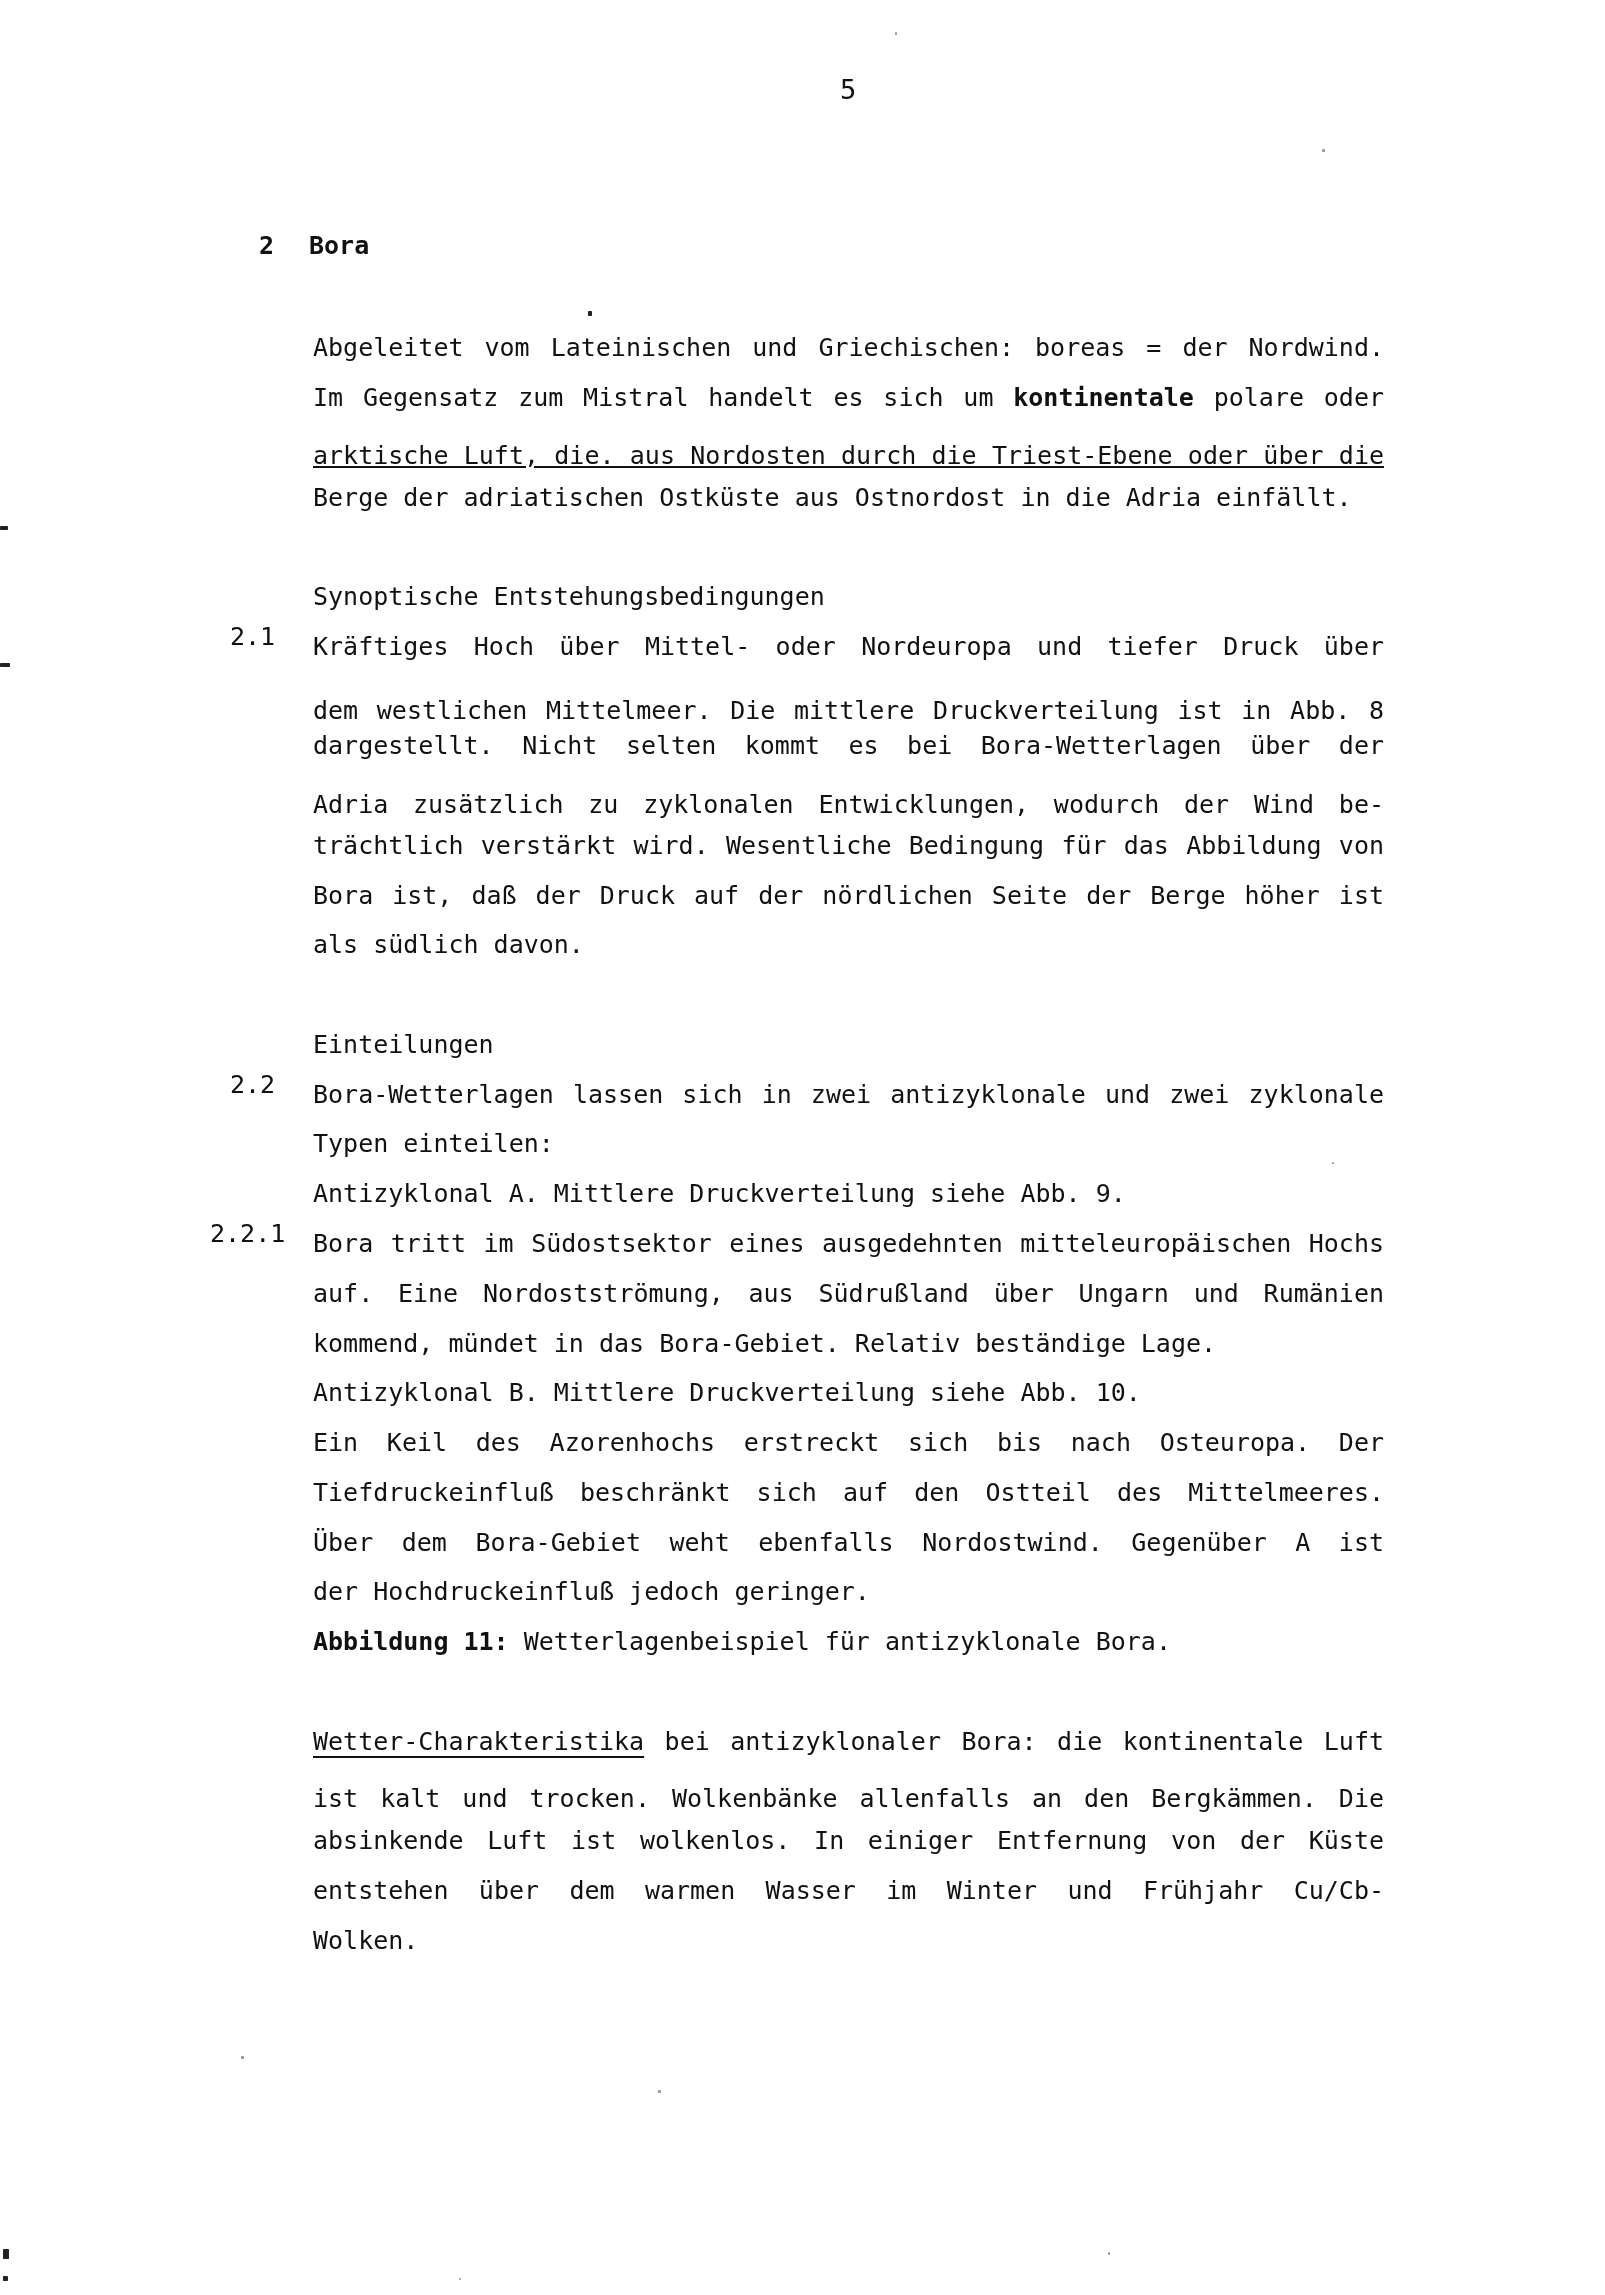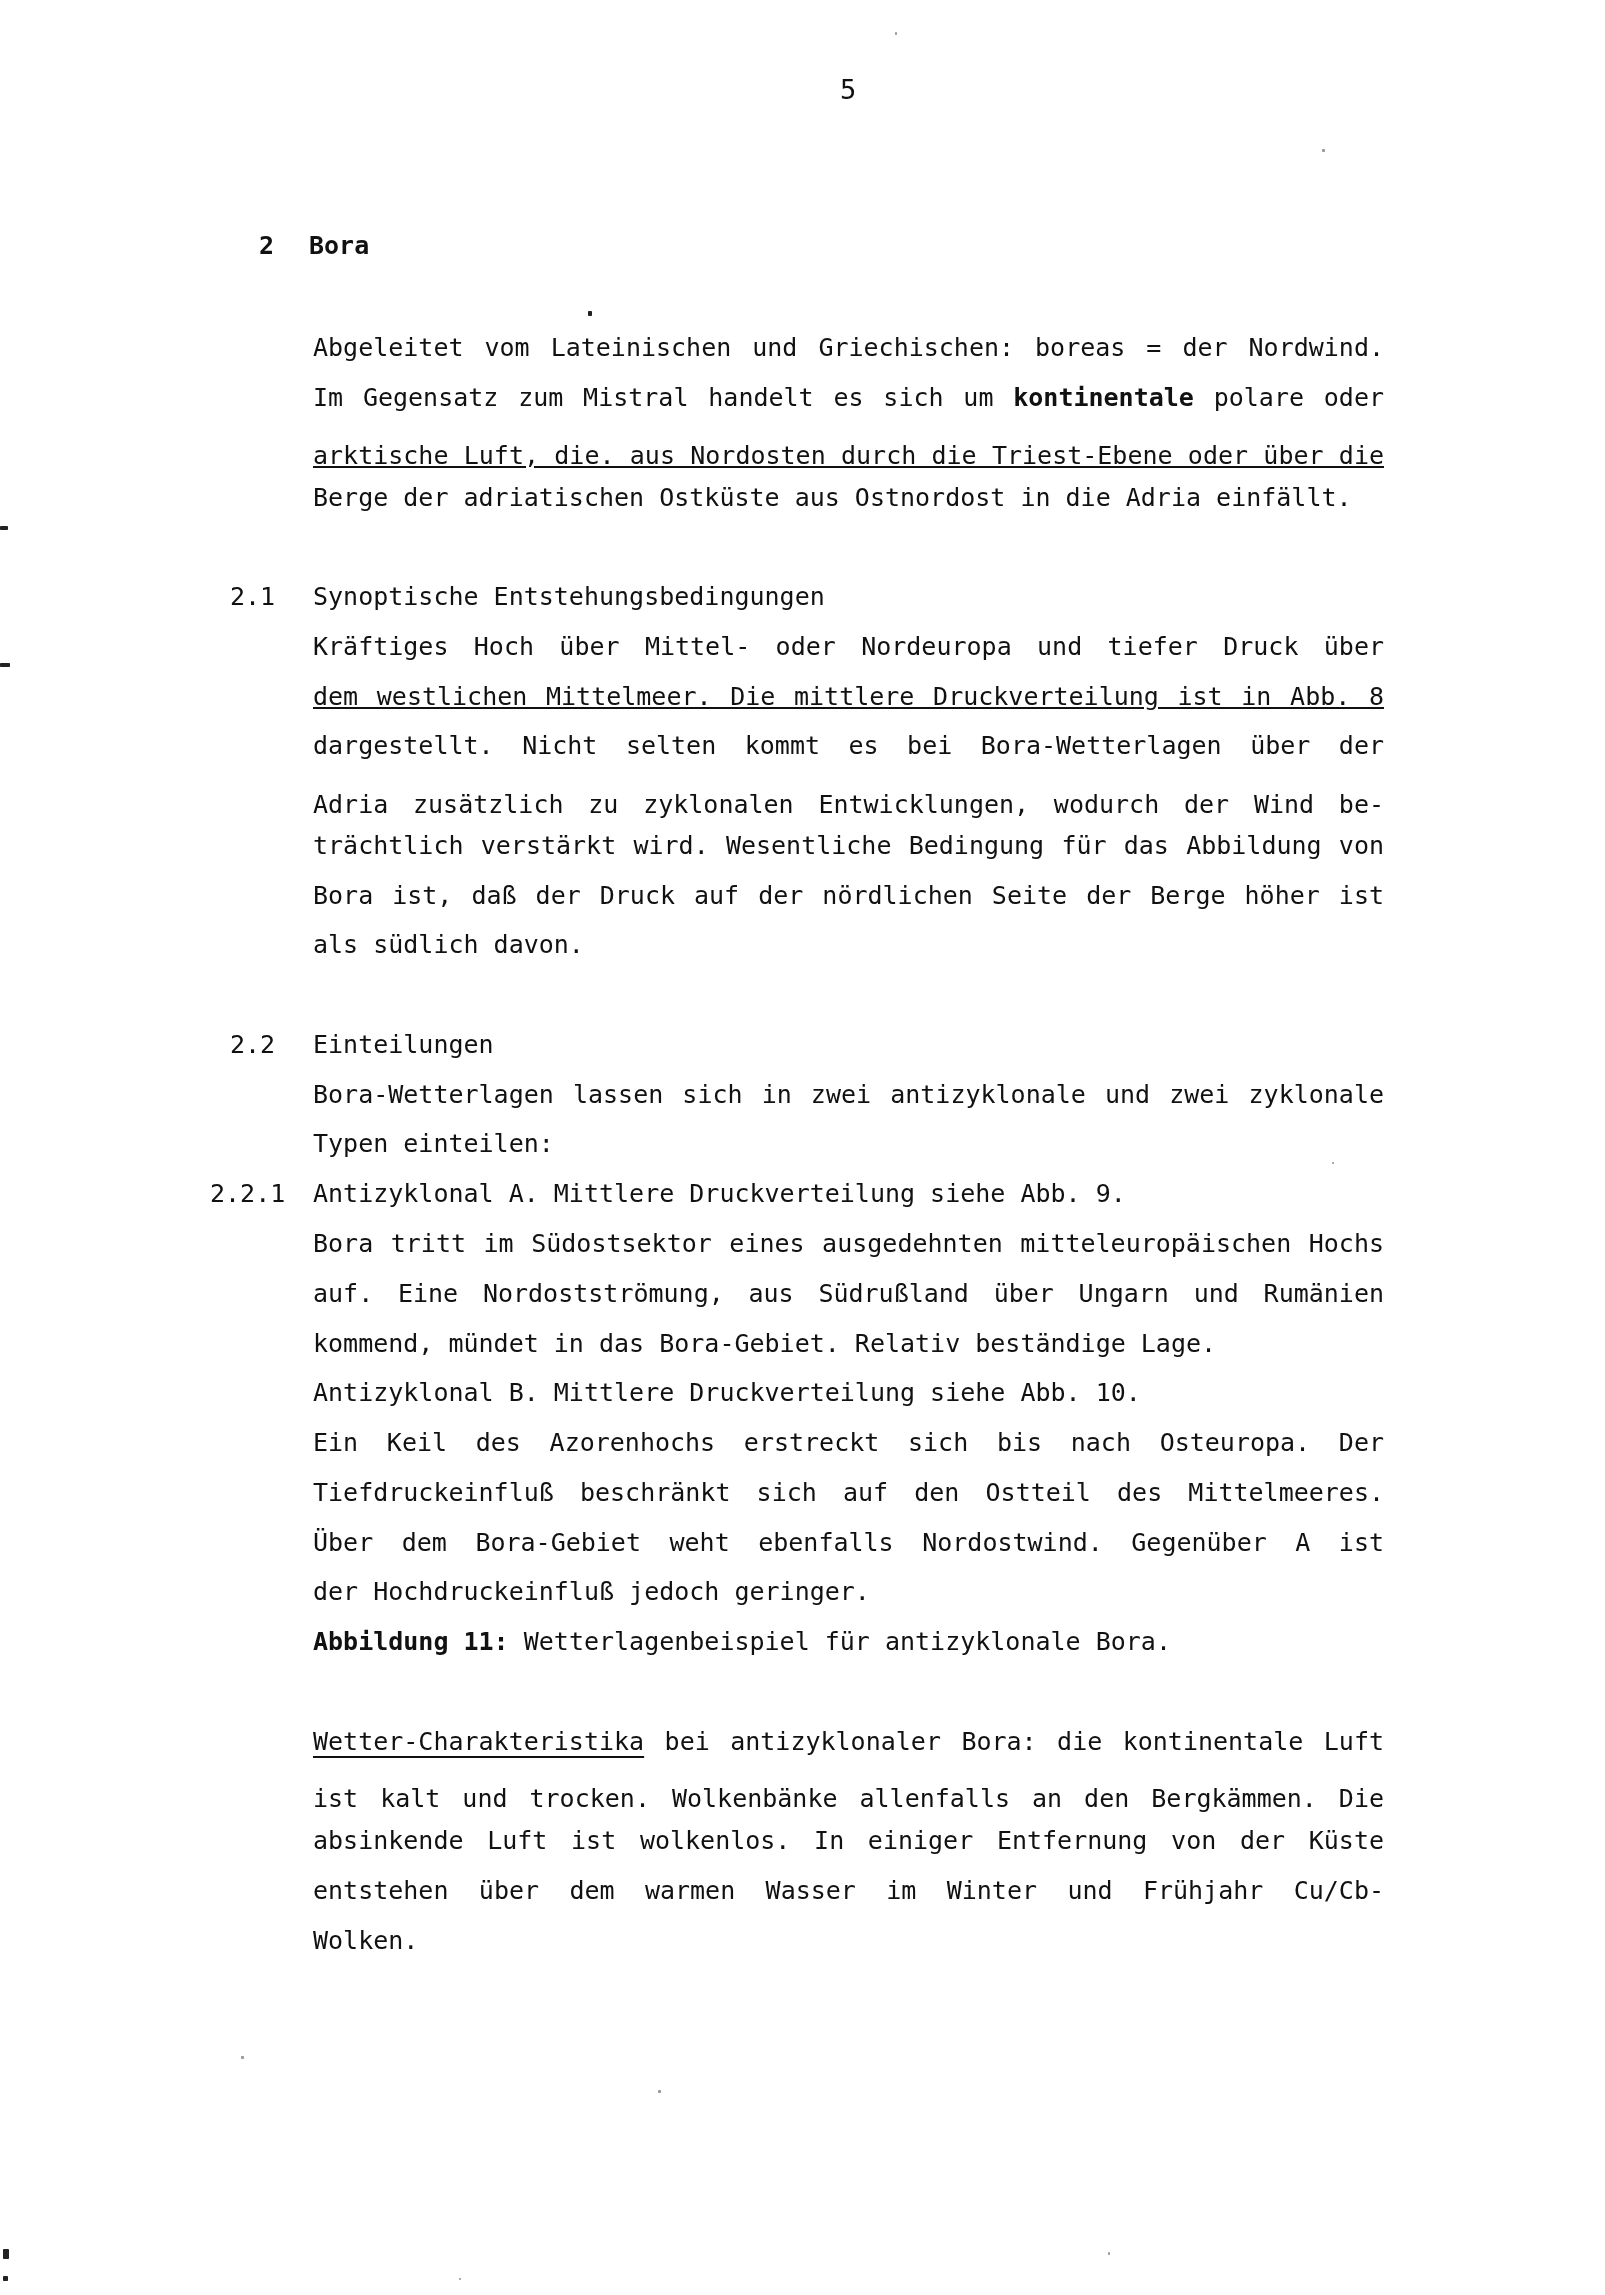--- a/index.html
+++ b/index.html
@@ -40,20 +40,21 @@
   }
   .line.just{
     text-align:justify;
     text-align-last:justify;
   }
   .secnum{
     position:absolute;
     font-size:25px;
     line-height:32px;
     white-space:pre;
+    margin-top:40px;
   }
   .b{font-weight:bold;}
   .u{
     text-decoration:underline;
     text-decoration-thickness:2.4px;
     text-underline-offset:5.6px;
   }
   .speck{
     position:absolute;
     background:#222;
@@ -72,21 +73,21 @@
     <span class="htitle">Bora</span>
   </div>
 
   <div id="lines-root">
       <div class="line just" style="top: 332px;"><span>Abgeleitet vom Lateinischen und Griechischen: boreas = der Nordwind.</span></div>
       <div class="line just" style="top: 382px;"><span>Im Gegensatz zum Mistral handelt es sich um </span><span class="b">kontinentale</span><span> polare oder</span></div>
       <div class="line just" style="top: 440px; text-decoration: underline;"><span>arktische Luft, die. aus Nordosten durch die Triest-Ebene oder über die</span></div>
       <div class="line" style="top: 482px;"><span>Berge der adriatischen Ostküste aus Ostnordost in die Adria einfällt.</span></div>
       <div class="line" style="top: 581px;"><span>Synoptische Entstehungsbedingungen</span></div>
       <div class="line just" style="top: 631px;"><span>Kräftiges Hoch über Mittel- oder Nordeuropa und tiefer Druck über</span></div>
-      <div class="line just" style="top: 681px; text-decoration: underline;"><span>dem westlichen Mittelmeer. Die mittlere Druckverteilung ist in Abb. 8</span></div>
+      <div class="line just" style="top: 695px;"><span>dem westlichen Mittelmeer. Die mittlere Druckverteilung ist in Abb. 8</span></div>
       <div class="line just" style="top: 730px;"><span>dargestellt. Nicht selten kommt es bei Bora-Wetterlagen über der</span></div>
       <div class="line just" style="top: 780px; margin-top: 9px;"><span>Adria zusätzlich zu zyklonalen Entwicklungen, wodurch der Wind be-</span></div>
       <div class="line just" style="top: 830px;"><span>trächtlich verstärkt wird. Wesentliche Bedingung für das Abbildung von</span></div>
       <div class="line just" style="top: 880px;"><span>Bora ist, daß der Druck auf der nördlichen Seite der Berge höher ist</span></div>
       <div class="line" style="top: 929px;"><span>als südlich davon.</span></div>
       <div class="line" style="top: 1029px;"><span>Einteilungen</span></div>
       <div class="line just" style="top: 1079px;"><span>Bora-Wetterlagen lassen sich in zwei antizyklonale und zwei zyklonale</span></div>
       <div class="line" style="top: 1128px;"><span>Typen einteilen:</span></div>
       <div class="line" style="top: 1178px;"><span>Antizyklonal A. Mittlere Druckverteilung siehe Abb. 9.</span></div>
       <div class="line just" style="top: 1228px;"><span>Bora tritt im Südostsektor eines ausgedehnten mitteleuropäischen Hochs</span></div>

